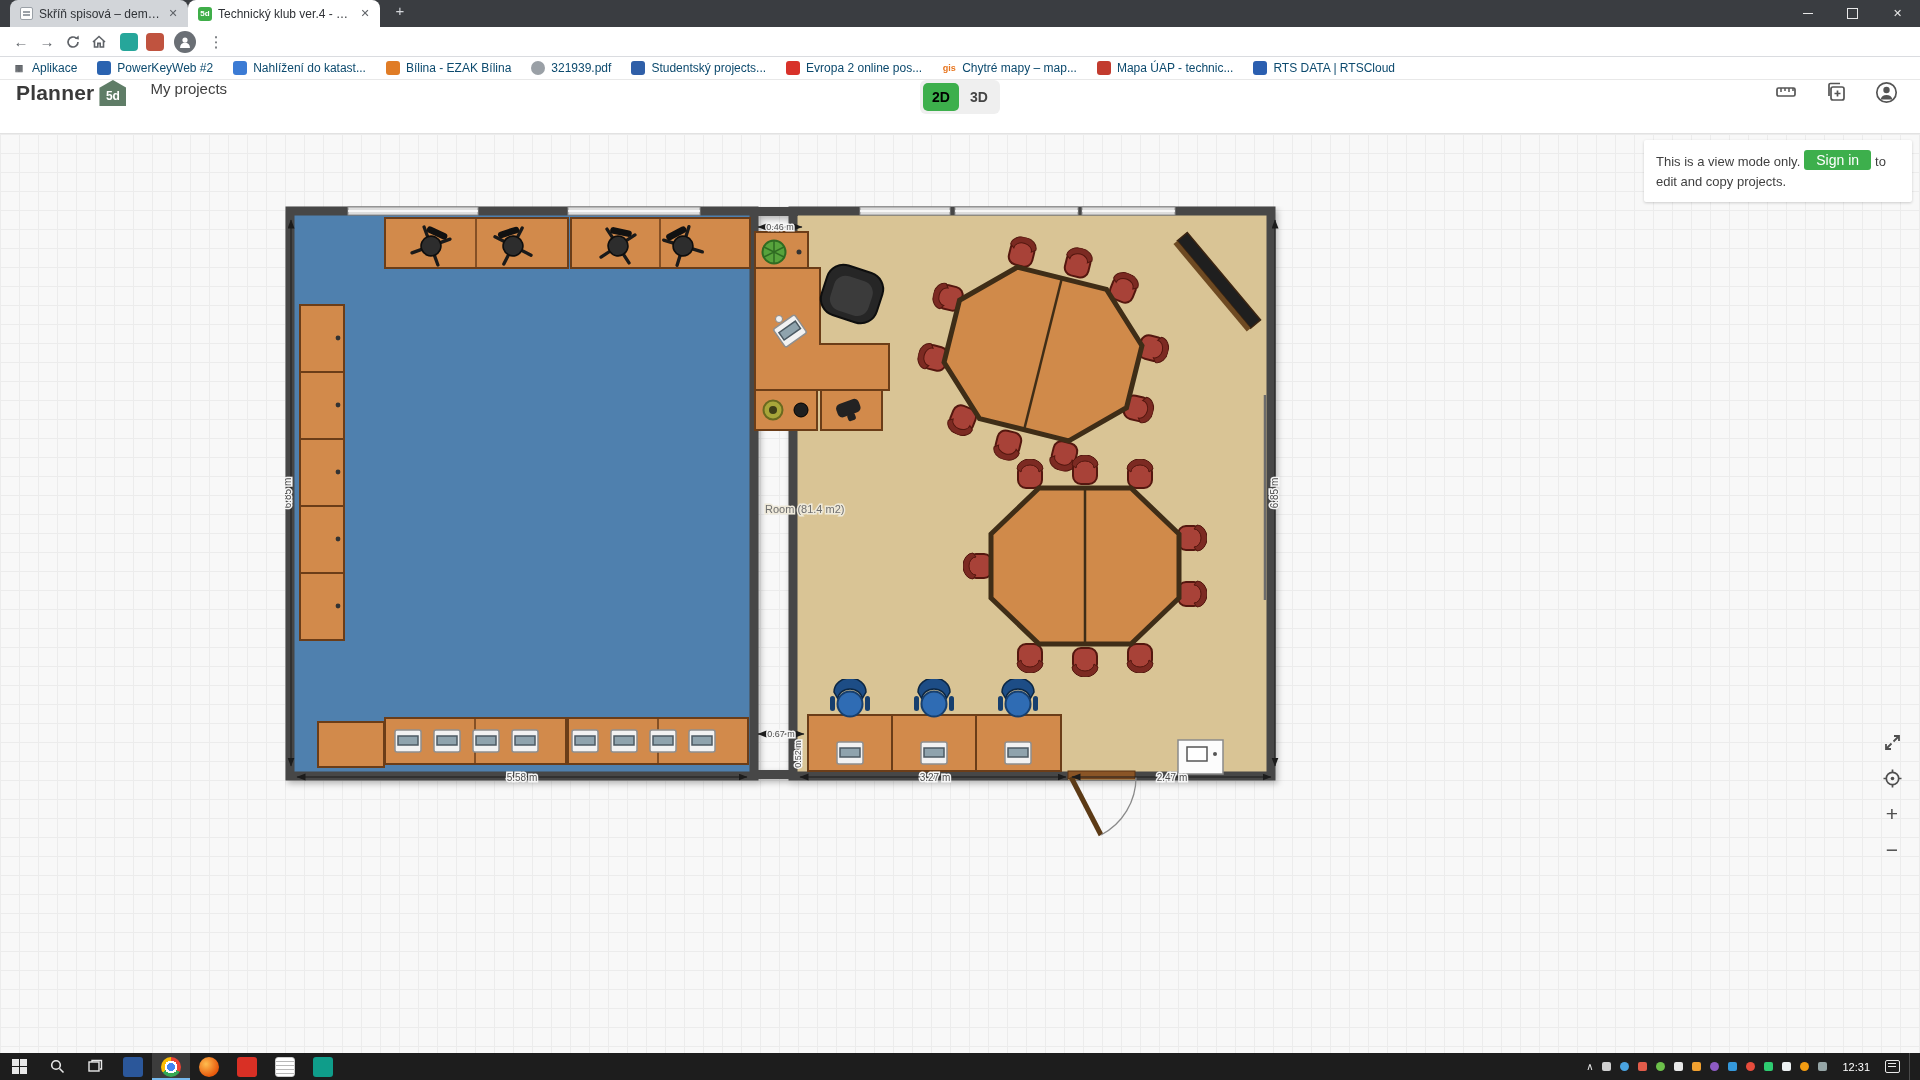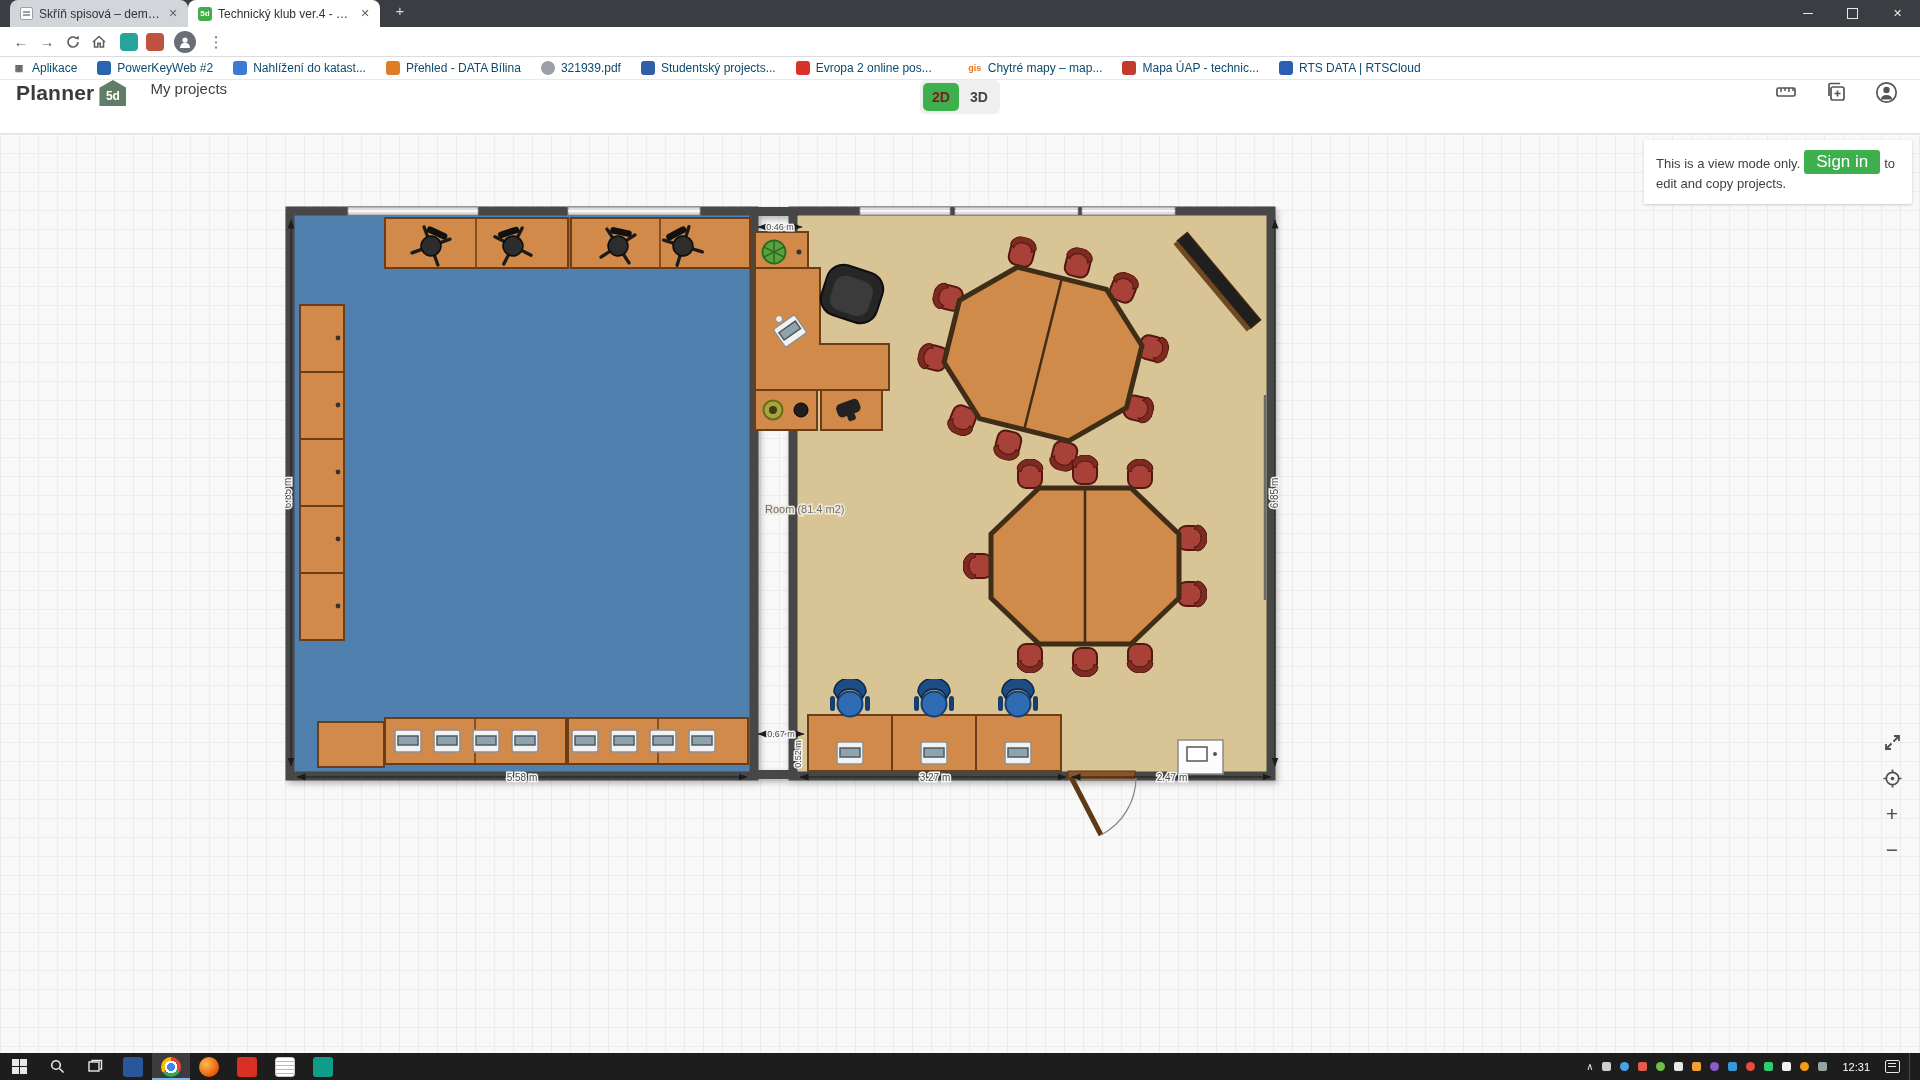--- a/index.html
+++ b/index.html
@@ -40,39 +40,39 @@
   .bm-label{font-size:12px;color:#0c4a6e;white-space:nowrap}
 
   
   .app-header{position:absolute;left:0;top:80px;width:1920px;height:54px;background:#fff;border-bottom:1px solid #e2e2e2;display:flex;align-items:flex-start;padding:0 16px}
   .logo{display:flex;align-items:center;gap:5px}
   .logo-text{font-size:21px;font-weight:bold;color:#3a3a3a;letter-spacing:.2px}
   .logo-badge{width:27px;height:26px;background:#5f7d67;color:#fff;font-size:12px;font-weight:bold;display:flex;align-items:flex-end;justify-content:center;padding-bottom:3px;clip-path:polygon(50% 0,100% 30%,100% 100%,0 100%,0 30%)}
   .nav-projects{font-size:15px;color:#3f3f3f;margin-left:24px}
   .toggle-wrap{position:absolute;left:50%;transform:translateX(-50%);background:#efefef;border-radius:6px;padding:3px;display:flex;gap:2px}
   .tg-btn{width:36px;height:28px;border-radius:5px;font-size:14px;font-weight:bold;display:flex;align-items:center;justify-content:center;color:#444}
-  .tg-2d{background:#3daf4c;color:#7f1d1d}
+  .tg-2d{background:#3daf4c;color:#000000}
   .hdr-icons{margin-left:auto;display:flex;align-items:center;gap:26px;padding-right:6px}
   .hdr-icon{width:24px;height:24px;display:flex;align-items:center;justify-content:center}
 
   
   .canvas{position:absolute;left:0;top:134px;width:1920px;height:919px;background-color:#f8f8f8;
     background-image:
       linear-gradient(#ececec 1px,transparent 1px),linear-gradient(90deg,#ececec 1px,transparent 1px),
       linear-gradient(#dcdcdc 1px,transparent 1px),linear-gradient(90deg,#dcdcdc 1px,transparent 1px);
     background-size:19px 19px,19px 19px,95px 95px,95px 95px;overflow:hidden}
   .floorplan{position:absolute;left:285px;top:72px;width:1000px;height:660px}
   svg text{font-family:"Liberation Sans","DejaVu Sans",sans-serif}
   .dim{font-size:10px;fill:#4c4c4c;paint-order:stroke;stroke:#f6f6f6;stroke-width:3px;text-anchor:middle}
   .dim-sm{font-size:9px}
   .room-label{font-size:11px;fill:#6f6f6f;paint-order:stroke;stroke:#eee9da;stroke-width:3px}
   .dim-line{stroke:#1c1c1c;stroke-width:1}
 
   .notice{position:absolute;right:8px;top:6px;width:268px;background:#fff;border-radius:2px;box-shadow:0 1px 3px rgba(0,0,0,.18);padding:10px 12px;font-size:13px;color:#3f3f3f;line-height:1.55}
-  .signin-btn{display:inline-block;background:#3daf4c;color:#fff;font-size:17px;border:none;border-radius:3px;padding:2px 12px;margin:0 4px;vertical-align:1px}
+  .signin-btn{display:inline-block;background:#3daf4c;color:#fff;font-size:14px;border:none;border-radius:3px;padding:2px 12px;margin:0 4px;vertical-align:1px}
 
   .float-controls{position:absolute;right:16px;top:596px;display:flex;flex-direction:column;align-items:center;gap:12px;color:#4f4f4f}
   .fc-btn{width:24px;height:24px;display:flex;align-items:center;justify-content:center;font-size:21px;color:#4f4f4f}
 
   
   .taskbar{position:absolute;left:0;bottom:0;width:1920px;height:27px;background:#1d1d1d;display:flex;align-items:center}
   .tb-btn{width:38px;height:27px;display:flex;align-items:center;justify-content:center}
   .app-ic{width:20px;height:20px;border-radius:3px}
   .tb-btn.active{background:rgba(255,255,255,.14);box-shadow:inset 0 -2px 0 #76b9ed}
   .ic-chrome{border-radius:50%;background:
@@ -146,36 +146,36 @@
   <div class="bookmark">
       <span class="bm-icon" style="background: rgb(42, 99, 176);"></span>
       <span class="bm-label">PowerKeyWeb #2</span>
     </div>
   <div class="bookmark">
       <span class="bm-icon" style="background: rgb(59, 123, 212);"></span>
       <span class="bm-label">Nahlížení do katast...</span>
     </div>
   <div class="bookmark">
       <span class="bm-icon" style="background: rgb(224, 124, 38);"></span>
-      <span class="bm-label">Přehled - DATA Bílina</span>
+      <span class="bm-label">Bílina - EZAK Bílina</span>
     </div>
   <div class="bookmark">
       <span class="bm-icon round" style="border-radius: 50%; background: rgb(154, 160, 166);"></span>
       <span class="bm-label">321939.pdf</span>
     </div>
   <div class="bookmark">
       <span class="bm-icon" style="background: rgb(47, 95, 168);"></span>
       <span class="bm-label">Studentský projects...</span>
     </div>
   <div class="bookmark">
       <span class="bm-icon" style="background: rgb(216, 50, 42);"></span>
       <span class="bm-label">Evropa 2 online pos...</span>
     </div>
   <div class="bookmark">
-      <span class="bm-icon" style="background: transparent; color: rgb(232, 118, 31); margin-left: 16px;">gis</span>
+      <span class="bm-icon" style="background: transparent; color: rgb(232, 118, 31);">gis</span>
       <span class="bm-label">Chytré mapy – map...</span>
     </div>
   <div class="bookmark">
       <span class="bm-icon" style="background: rgb(194, 59, 46);"></span>
       <span class="bm-label">Mapa ÚAP - technic...</span>
     </div>
   <div class="bookmark">
       <span class="bm-icon" style="background: rgb(43, 95, 176);"></span>
       <span class="bm-label">RTS DATA | RTSCloud</span>
     </div>

